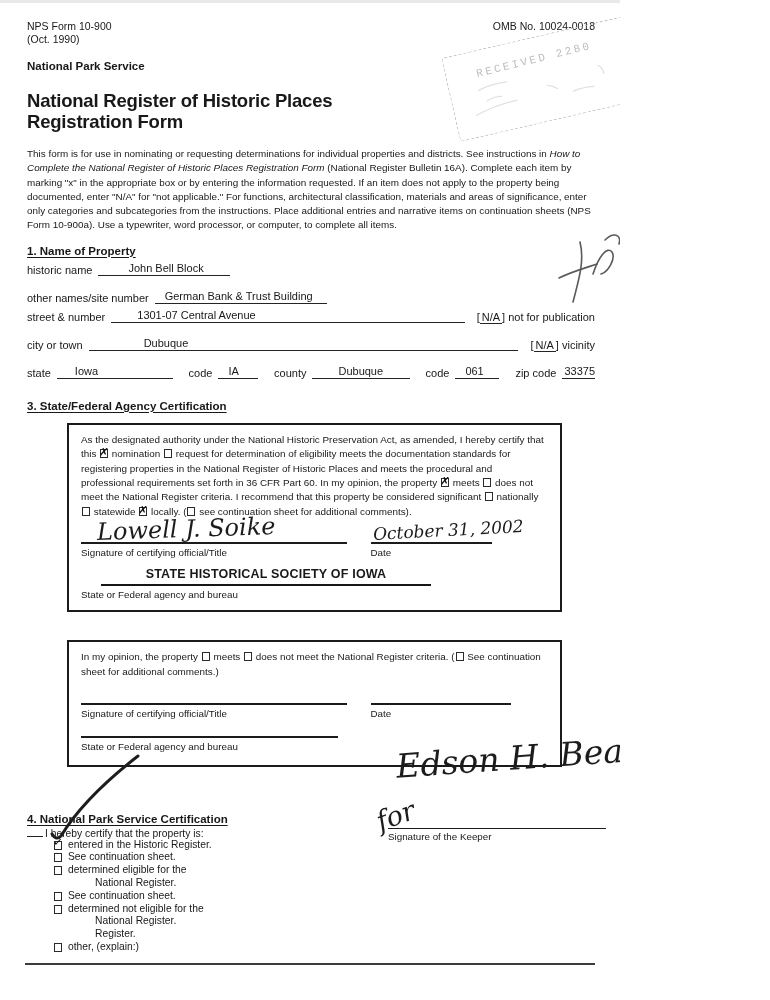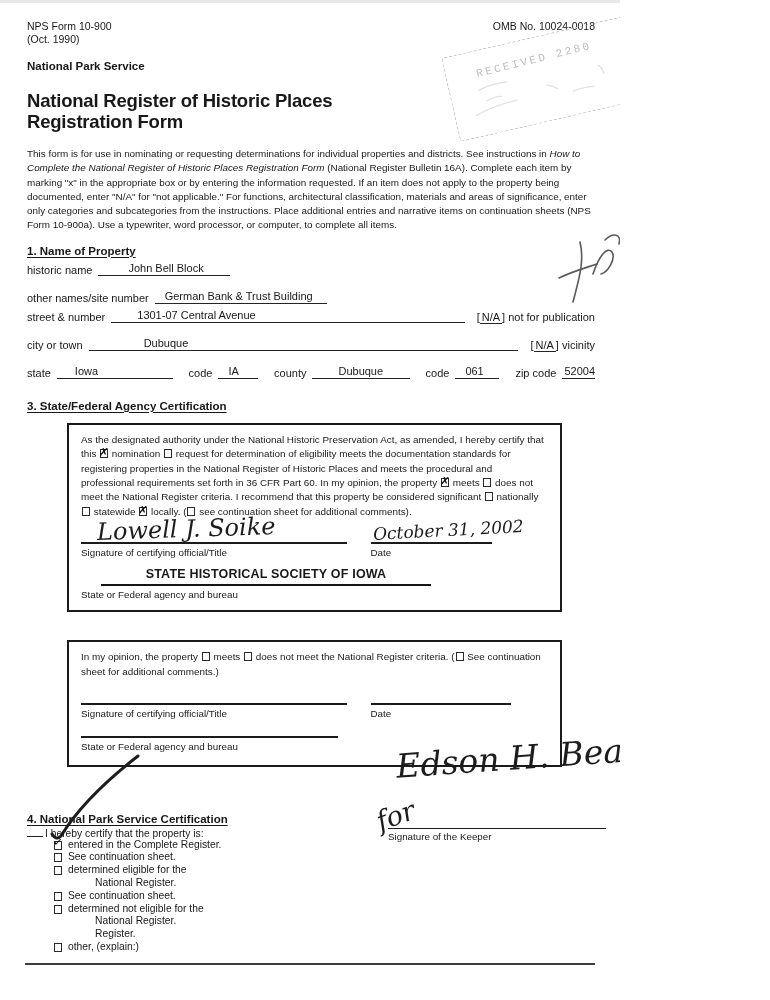--- a/index.html
+++ b/index.html
@@ -155,21 +155,21 @@
   <div class="frow" style="margin-top:14px">
     <span class="fl">state</span>
     <span class="fv" style="width:150px; padding-left:18px">Iowa</span>
     <span class="fl" style="margin-left:16px">code</span>
     <span class="fv" style="width:50px; padding-left:10px">IA</span>
     <span class="fl" style="margin-left:16px">county</span>
     <span class="fv" style="width:122px; padding-left:26px">Dubuque</span>
     <span class="fl" style="margin-left:16px">code</span>
     <span class="fv" style="width:56px; padding-left:10px">061</span>
     <span class="fl" style="margin-left:16px">zip code</span>
-    <span class="fv grow" style="padding-left:2px">52004</span>
+    <span class="fv grow" style="padding-left:2px">33375</span>
   </div>
 
   <div class="sec-head mt-s3">3. State/Federal Agency Certification</div>
 
   <div class="certbox">
     <p><span>As the designated authority under the National Historic Preservation Act, as amended, I hereby certify that this </span><span class="cb"><span class="mk">✗</span></span><span> nomination </span><span class="cb"><span class="mk"></span></span><span> request for determination of eligibility meets the documentation standards for registering properties in the National Register of Historic Places and meets the procedural and professional requirements set forth in 36 CFR Part 60.  In my opinion, the property </span><span class="cb"><span class="mk">✗</span></span><span> meets </span><span class="cb"><span class="mk"></span></span><span> does not meet the National Register criteria.  I recommend that this property be considered significant </span><span class="cb"><span class="mk"></span></span><span> nationally </span><span class="cb"><span class="mk"></span></span><span> statewide </span><span class="cb"><span class="mk">✗</span></span><span> locally. (</span><span class="cb"><span class="mk"></span></span><span> see continuation sheet for additional comments).</span></p>
 
     <div class="sig-row">
       <div class="sig-left">
         <div class="hw">Lowell J. Soike</div>
@@ -212,21 +212,21 @@
   <div class="s4">
     <div class="sec-head">4. National Park Service Certification</div>
     <div class="s4-certify">
       <span class="pre-rule"></span>
       <span>I hereby certify that the property is:</span>
     </div>
     <div class="s4item">
       <span class="cb">
           <span class="mk">✓</span>
         </span>
-      <span>entered in the Complete Register.</span>
+      <span>entered in the Historic Register.</span>
     </div>
     <div class="s4item">
       <span class="cb">
           <span class="mk"></span>
         </span>
       <span>See continuation sheet.</span>
     </div>
     <div class="s4item">
       <span class="cb">
           <span class="mk"></span>

